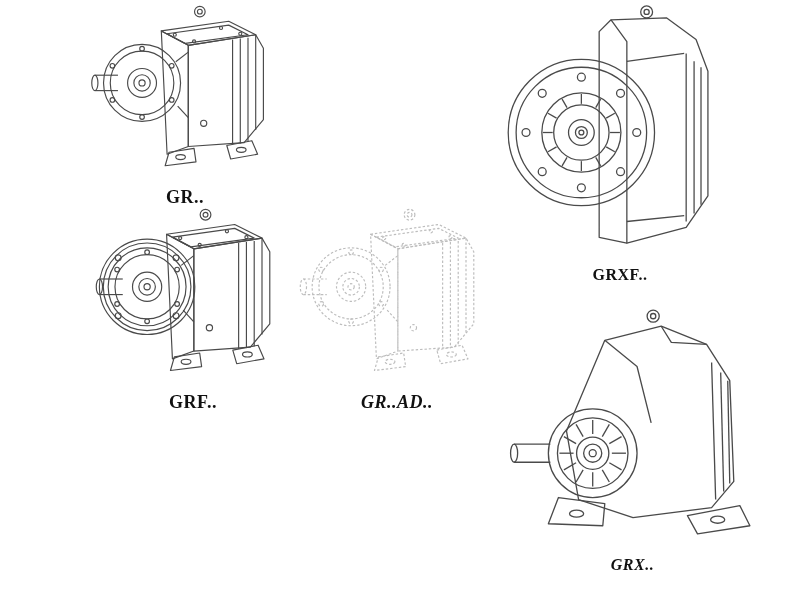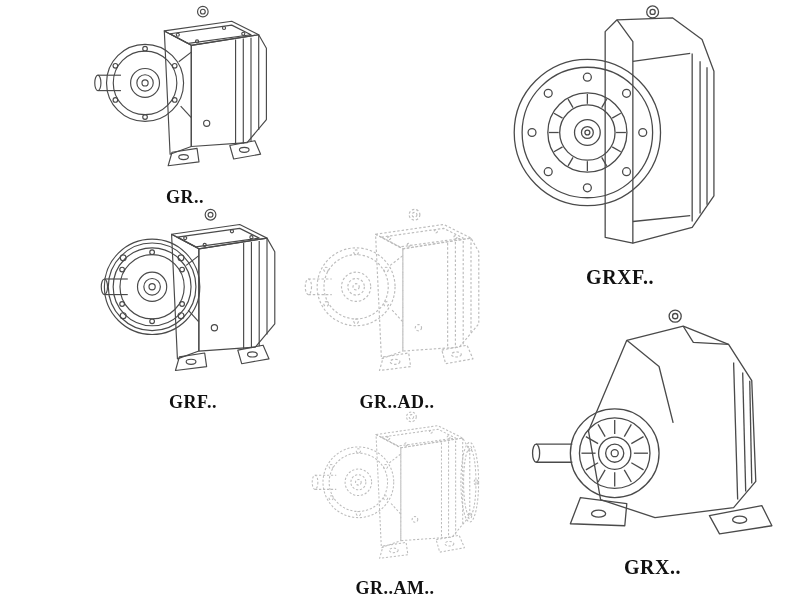--- a/index.html
+++ b/index.html
@@ -1,28 +1,28 @@
 <!DOCTYPE html>
 <html><head>
 <meta charset="utf-8">
 <style>
   html,body{margin:0;padding:0;background:#ffffff;}
   .canvas{
     position:relative;width:800px;height:600px;background:#ffffff;
     font-family:"Liberation Serif", serif;overflow:hidden;
   }
-  .cell{position:absolute;display:flex;flex-direction:column;align-items:center;}
+  .cell{position:absolute;display:flex;flex-direction:column;}
   .drawing{display:block;}
   .solid{color:#4a4a4a;}
   .ghost{color:#bdbdbd;stroke-dasharray:2.5 2;}
   .model-label{
     font-weight:bold;font-size:18px;letter-spacing:.5px;color:#111111;
     text-align:center;margin-top:2px;white-space:nowrap;
   }
-  .lbl-big{font-size:20px;}
+  .lbl-big{font-size:16px;}
 </style>
 </head>
 <body>
 
 <svg width="0" height="0" style="position:absolute" aria-hidden="true">
   <defs>
 
     <symbol id="sym-side" viewBox="0 0 200 190">
       <g stroke="currentColor" fill="none" stroke-width="1.2" stroke-linejoin="round">
         <circle cx="118" cy="10" r="5.5"></circle>
@@ -182,36 +182,29 @@
   </div>
 
   <div class="cell" style="left:88px;top:205px;width:210px;">
     <svg class="drawing solid" width="200" height="185">
       <use href="#sym-side"></use>
         <use href="#sym-flange"></use>
     </svg>
     <div class="model-label">GRF..</div>
   </div>
 
-  <div class="cell" style="left:292px;top:205px;width:210px;">
+  <div class="cell" style="left:292px;top:205px;width:210px;font-style:italic;">
     <svg class="drawing ghost" width="200" height="185">
         <use href="#sym-side"></use>
       </svg>
     <div class="model-label">GR..AD..</div>
   </div>
 
 
-  <div class="cell" style="left:290px;top:408px;width:210px;">
-    <svg class="drawing ghost" width="195" height="168">
-      <use href="#sym-side"></use>
-        <use href="#sym-outflange"></use>
-    </svg>
-    <div class="model-label">GR..AM..</div>
-  </div>
-
-  <div class="cell" style="left:520px;top:302px;width:265px;">
+
+  <div class="cell" style="left:500px;top:302px;width:265px;font-style:italic;">
     <svg class="drawing solid" width="262" height="252">
         <use href="#sym-grx"></use>
       </svg>
     <div class="model-label lbl-big">GRX..</div>
   </div>
 
 </div>
 
 </body></html>

